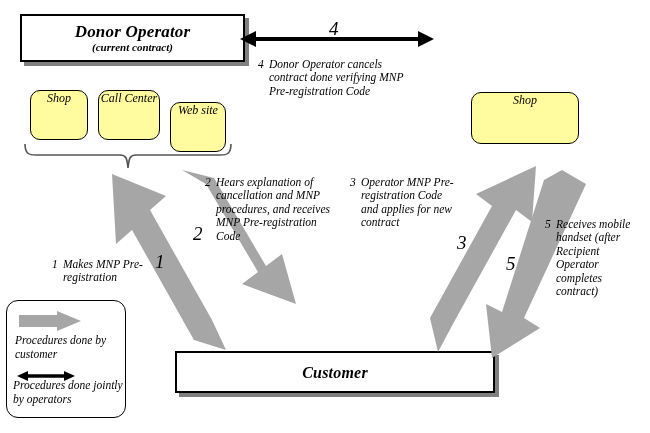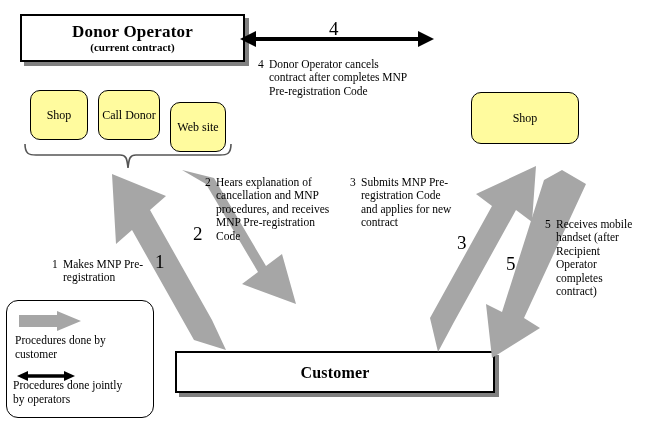--- a/index.html
+++ b/index.html
@@ -10,20 +10,21 @@
   body {
     font-family: "Liberation Serif", "DejaVu Serif", serif;
     color: #000000;
   }
   #canvas {
     position: relative;
     width: 650px;
     height: 433px;
     background: #ffffff;
     overflow: hidden;
+    font-style: italic;
   }
 
   
   .op-box {
     position: absolute;
     background: #ffffff;
     border: 2px solid #000000;
     box-shadow: 4px 4px 0 #808080;
     display: flex;
     flex-direction: column;
@@ -52,21 +53,20 @@
   }
   #customer-box .op-title { font-size: 16px; }
 
   
   .chan-box {
     position: absolute;
     background: #fffb9e;
     border: 1.5px solid #000000;
     border-radius: 10px;
     display: flex;
-    align-items: center;
     justify-content: center;
     text-align: center;
     font-size: 12px;
     line-height: 14px;
     box-sizing: border-box;
   }
   #chan-shop        { left: 30px;  top: 90px;  width: 58px; height: 50px; }
   #chan-call-center { left: 98px;  top: 90px;  width: 62px; height: 50px; }
   #chan-web-site    { left: 170px; top: 90px;  width: 56px; height: 50px; margin-top: 12px; }
   #chan-recipient-shop { left: 471px; top: 92px; width: 108px; height: 52px; }
@@ -126,21 +126,21 @@
   #cap2 { left: 205px; top: 176px; width: 132px; }
   #cap3 { left: 350px; top: 176px; width: 104px; }
   #cap4 { left: 258px; top: 58px;  width: 150px; }
   #cap5 { left: 545px; top: 218px; width: 96px; }
 
   
   #legend {
     position: absolute;
     left: 6px;
     top: 300px;
-    width: 148px;
+    width: 120px;
     height: 118px;
     border: 1.5px solid #000000;
     border-radius: 12px;
     background: #ffffff;
     box-sizing: border-box;
   }
   #legend-gray-arrow {
     position: absolute;
     left: 12px;
     top: 10px;
@@ -174,21 +174,21 @@
 
 
   <div class="op-box" id="customer-box">
     <div class="op-title">Customer</div>
   </div>
 
   <div class="chan-box" id="chan-shop">
     <span>Shop</span>
   </div>
   <div class="chan-box" id="chan-call-center">
-    <span>Call Donor</span>
+    <span>Call Center</span>
   </div>
   <div class="chan-box" id="chan-web-site">
     <span>Web site</span>
   </div>
 
   <div class="chan-box" id="chan-recipient-shop">
     <span>Shop</span>
   </div>
 
   <svg id="donor-brace" viewBox="0 0 212 28">
@@ -226,25 +226,25 @@
   <div class="caption" id="cap1">
     <span class="cap-idx">1</span>
     <span class="cap-text">Makes MNP Pre-registration</span>
   </div>
   <div class="caption" id="cap2">
     <span class="cap-idx">2</span>
     <span class="cap-text">Hears explanation of cancellation and MNP procedures, and receives MNP Pre-registration Code</span>
   </div>
   <div class="caption" id="cap3">
     <span class="cap-idx">3</span>
-    <span class="cap-text">Submits MNP Pre-registration Code and applies for new contract</span>
+    <span class="cap-text">Operator MNP Pre-registration Code and applies for new contract</span>
   </div>
   <div class="caption" id="cap4">
     <span class="cap-idx">4</span>
-    <span class="cap-text">Donor Operator cancels contract after completes MNP Pre-registration Code</span>
+    <span class="cap-text">Donor Operator cancels contract done verifying MNP Pre-registration Code</span>
   </div>
   <div class="caption" id="cap5">
     <span class="cap-idx">5</span>
     <span class="cap-text">Receives mobile handset (after Recipient Operator completes contract)</span>
   </div>
 
   <div id="legend">
     <svg id="legend-gray-arrow" viewBox="0 0 62 20">
       <polygon fill="#A6A6A6" points="0,4 38,4 38,0 62,10 38,20 38,16 0,16"></polygon>
     </svg>

